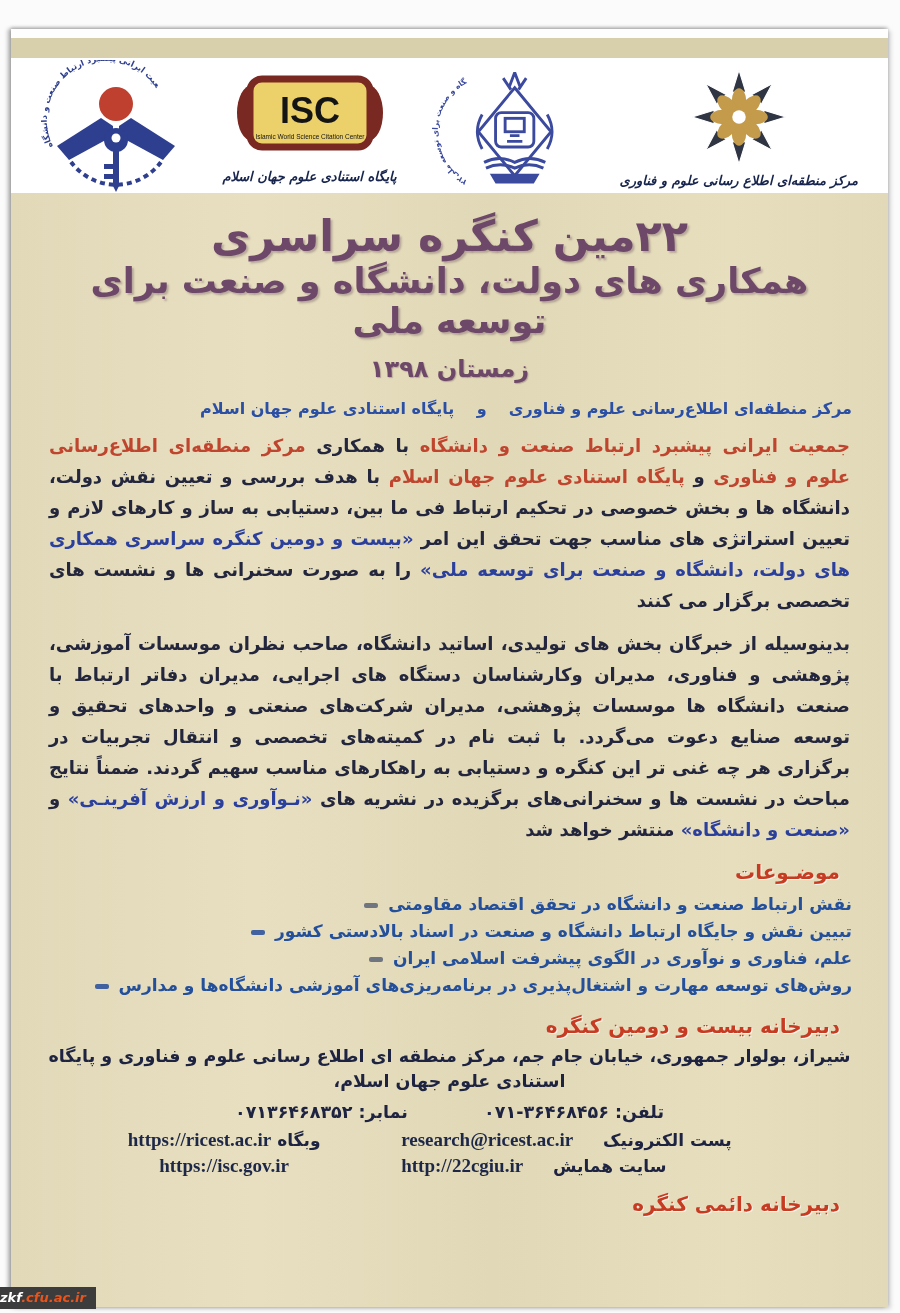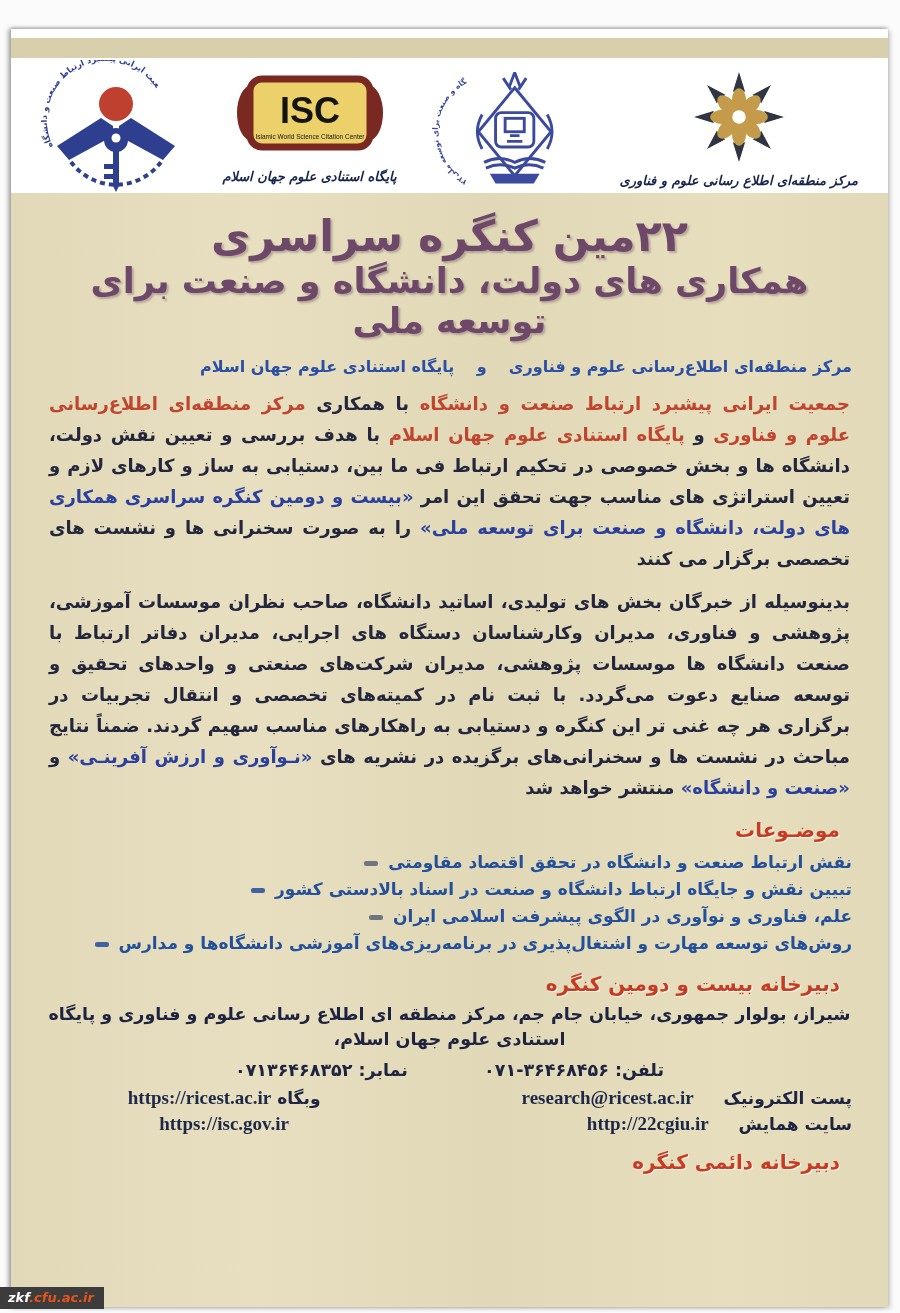--- a/index.html
+++ b/index.html
@@ -31,25 +31,25 @@
   .topic-bullet{display:inline-block;width:14px;height:5px;border-radius:2px;background:#41629f;
                 margin-right:10px;vertical-align:middle;}
   .topic-item:nth-child(1) .topic-bullet,
   .topic-item:nth-child(3) .topic-bullet,
   .topic-item:nth-child(7) .topic-bullet{background:#6f7680;}
   .sec-line{text-align:center;font-weight:700;font-size:17.5px;color:#1d2340;margin-top:6px;line-height:25px;}
   .num{direction:ltr;unicode-bidi:isolate;font-weight:700;}
   .hgap{display:inline-block;width:64px;}
   .sgap{display:inline-block;width:18px;}
   .link-row{display:flex;direction:rtl;margin-top:4px;font-size:17px;font-weight:700;color:#1d2340;}
-  .link-main{flex:0 0 56%;text-align:right;}
+  .link-main{flex:0 0 56%;text-align:left;}
   .link-side{flex:1;text-align:center;}
   .latin{font-family:"Liberation Serif",serif;font-size:19px;font-weight:700;direction:ltr;
          unicode-bidi:isolate;color:#1d2748;}
-  .watermark{position:absolute;left:0;bottom:4px;background:#3c3c3c;padding:3px 10px 4px 8px;
+  .watermark{position:absolute;left:0;bottom:4px;background:#3c3c3c;padding:3px 10px 4px 0;
              font-style:italic;font-weight:700;font-size:13px;line-height:15px;}
   .wm-prefix{color:#ffffff;} .wm-suffix{color:#e8541c;}
 </style>
 </head>
 <body>
 
 <div class="canvas">
   <div class="page">
 
     <div class="top-strip"></div>
@@ -128,20 +128,21 @@
           <circle cx="75" cy="60" r="7.5" fill="#ffffff"></circle>
         </svg>
         <div class="logo-caption">مرکز منطقه‌ای اطلاع رسانی علوم و فناوری</div>
       </div>
     </div>
 
     <div class="content">
 
       <div class="t1">۲۲مین کنگره سراسری</div>
       <div class="t2">همکاری های دولت، دانشگاه و صنعت برای توسعه ملی</div>
+      <div class="t3">زمستان ۱۳۹۸</div>
 
       <div class="sub">مرکز منطقه‌ای اطلاع‌رسانی علوم و فناوری &nbsp;&nbsp; و &nbsp;&nbsp; پایگاه استنادی علوم جهان اسلام</div>
 
       <p class="para"><span class="c-red">جمعیت ایرانی پیشبرد ارتباط صنعت و دانشگاه </span><span class="c-plain">با همکاری </span><span class="c-red">مرکز منطقه‌ای اطلاع‌رسانی علوم و فناوری </span><span class="c-plain">و </span><span class="c-red">پایگاه استنادی علوم جهان اسلام </span><span class="c-plain">با هدف بررسی و تعیین نقش دولت، دانشگاه ها و بخش خصوصی در تحکیم ارتباط فی ما بین، دستیابی به ساز و کارهای لازم و تعیین استراتژی های مناسب جهت تحقق این امر </span><span class="c-blue">«بیست و دومین کنگره سراسری همکاری های دولت، دانشگاه و صنعت برای توسعه ملی» </span><span class="c-plain">را به صورت سخنرانی ها و نشست های تخصصی برگزار می کنند</span></p>
       <p class="para"><span class="c-plain">بدینوسیله از خبرگان بخش های تولیدی، اساتید دانشگاه، صاحب نظران موسسات آموزشی، پژوهشی و فناوری، مدیران وکارشناسان دستگاه های اجرایی، مدیران دفاتر ارتباط با صنعت دانشگاه ها موسسات پژوهشی، مدیران شرکت‌های صنعتی و واحدهای تحقیق و توسعه صنایع دعوت می‌گردد. با ثبت نام در کمیته‌های تخصصی و انتقال تجربیات در برگزاری هر چه غنی تر این کنگره و دستیابی به راهکارهای مناسب سهیم گردند. ضمناً نتایج مباحث در نشست ها و سخنرانی‌های برگزیده در نشریه های </span><span class="c-blue">«نـوآوری و ارزش آفرینـی» </span><span class="c-plain">و </span><span class="c-blue">«صنعت و دانشگاه» </span><span class="c-plain">منتشر خواهد شد</span></p>
 
       <div class="section-h">موضـوعات</div>
       <div class="topics">
           <div class="topic-item"><span class="topic-text">نقش ارتباط صنعت و دانشگاه در تحقق اقتصاد مقاومتی</span><span class="topic-bullet"></span></div>
           <div class="topic-item"><span class="topic-text">تبیین نقش و جایگاه ارتباط دانشگاه و صنعت در اسناد بالادستی کشور</span><span class="topic-bullet"></span></div>

